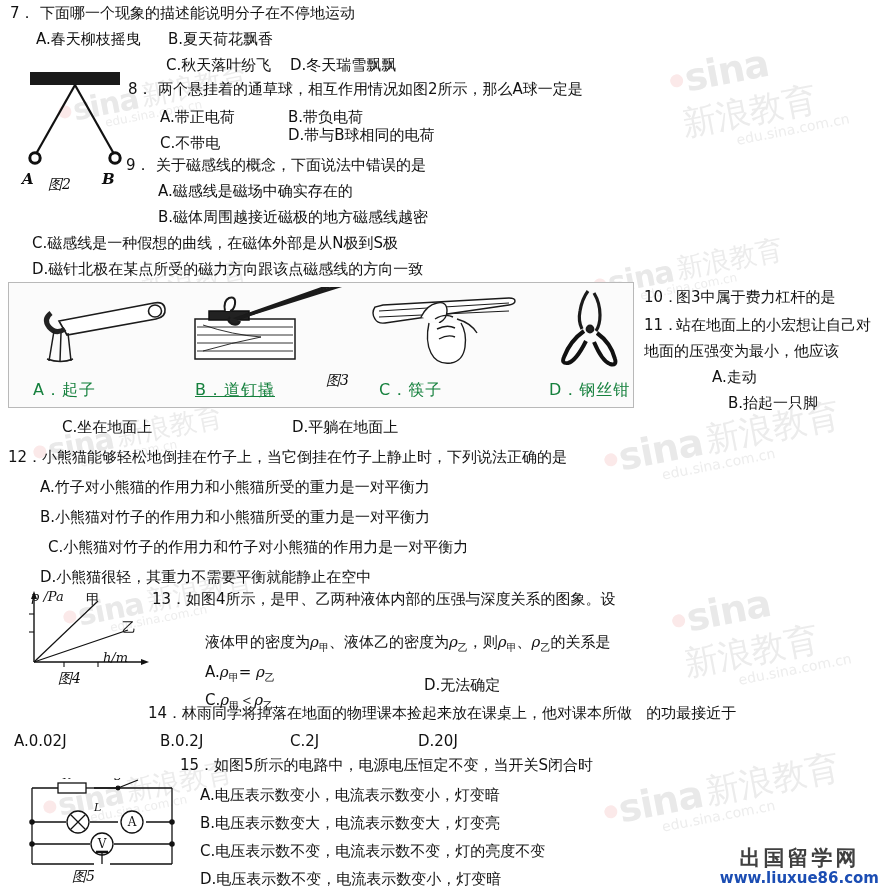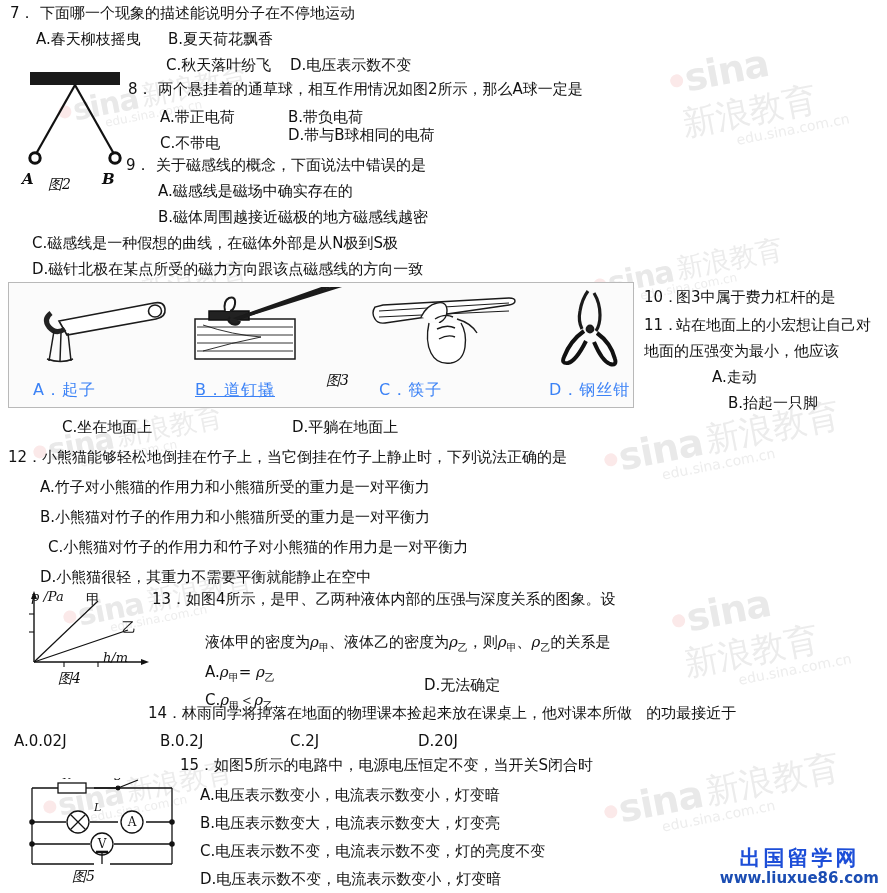--- a/index.html
+++ b/index.html
@@ -32,32 +32,32 @@
      font-size:15px;line-height:15px;color:#111;}
   .t.sm{font-size:13px;}
   .fig-cap{position:absolute;font-size:13px;z-index:2;font-family:"DejaVu Serif",serif;font-style:italic;}
 
   
   #fig2{position:absolute;left:18px;top:68px;width:130px;height:110px;z-index:3;}
 
   
   #fig3{position:absolute;left:8px;top:282px;width:624px;height:124px;
         border:1px solid #b9b9b9;background:#fbfbfb;z-index:1;}
-  .tool-label{position:absolute;bottom:6px;font-size:16px;letter-spacing:1px;color:#3b82f6;}
+  .tool-label{position:absolute;bottom:6px;font-size:16px;letter-spacing:1px;color:#15803d;}
 
   
   #fig4{position:absolute;left:12px;top:588px;width:160px;height:96px;z-index:3;}
 
   
   #fig5{position:absolute;left:22px;top:778px;width:160px;height:100px;z-index:3;}
 
   
   #site-logo{position:absolute;right:8px;bottom:6px;text-align:center;z-index:5;}
   #site-logo .cn{font-family:"DejaVu Sans",sans-serif;font-size:21px;font-weight:bold;
-                 color:#1d4ed8;letter-spacing:3px;display:block;line-height:24px;}
+                 color:#404040;letter-spacing:3px;display:block;line-height:24px;}
   #site-logo .url{font-family:"DejaVu Sans",sans-serif;font-size:15px;font-weight:bold;
                   color:#1b4db3;letter-spacing:0px;display:block;line-height:17px;}
 </style>
 </head>
 <body>
 
 <div class="page">
 
   <div class="wm big" style="left:666px;top:60px;">
     <span class="wm-dot"></span><span class="sina">sina</span><span class="cn">新浪教育</span>
@@ -98,21 +98,21 @@
   <div class="wm big" style="left:600px;top:790px;">
     <span class="wm-dot"></span><span class="sina">sina</span><span class="cn">新浪教育</span>
     <span class="url">edu.sina.com.cn</span>
   </div>
 
   <div class="t" style="left:10px;top:6px;">7．</div>
   <div class="t" style="left:40px;top:6px;">下面哪一个现象的描述能说明分子在不停地运动</div>
   <div class="t" style="left:36px;top:32px;">A.春天柳枝摇曳</div>
   <div class="t" style="left:168px;top:32px;">B.夏天荷花飘香</div>
   <div class="t" style="left:166px;top:58px;">C.秋天落叶纷飞</div>
-  <div class="t" style="left:290px;top:58px;">D.电压表示数不变</div>
+  <div class="t" style="left:290px;top:58px;">D.冬天瑞雪飘飘</div>
 
   <svg id="fig2" viewBox="0 0 130 110">
     <rect x="12" y="4" width="90" height="13" fill="#1a1a1a"></rect>
     <line x1="57" y1="17" x2="18" y2="86" stroke="#111" stroke-width="2.2"></line>
     <line x1="57" y1="17" x2="96" y2="86" stroke="#111" stroke-width="2.2"></line>
     <circle cx="17" cy="90" r="5.2" fill="none" stroke="#111" stroke-width="3"></circle>
     <circle cx="97" cy="90" r="5.2" fill="none" stroke="#111" stroke-width="3"></circle>
   </svg>
   <div class="fig-cap" style="left:22px;top:170px;font-weight:bold;font-style:italic;font-size:15px;">A</div>
   <div class="fig-cap" style="left:102px;top:170px;font-weight:bold;font-style:italic;font-size:15px;">B</div>

